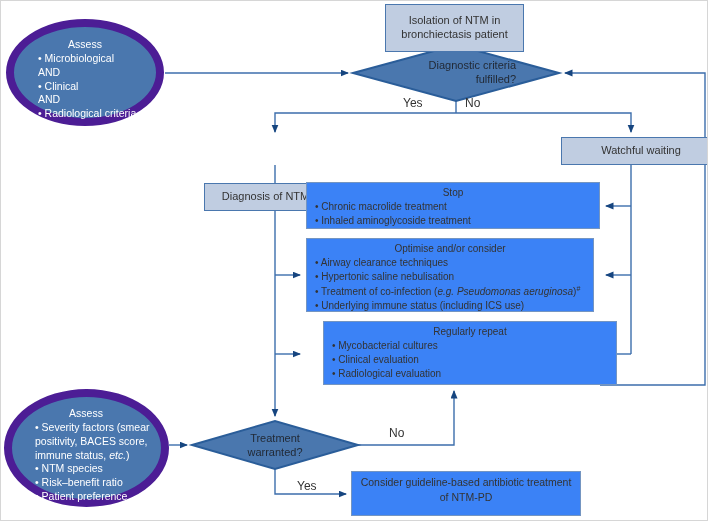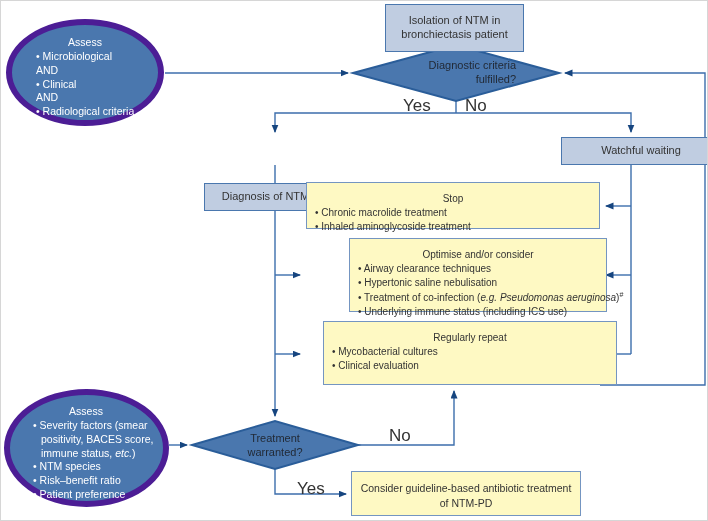--- a/index.html
+++ b/index.html
@@ -9,38 +9,38 @@
     font-family:"Liberation Sans", sans-serif;color:#333;
   }
   svg.wires{position:absolute;left:0;top:0;width:708px;height:521px;}
   .node{position:absolute;box-sizing:border-box;}
   .hdr-box{
     background:#c0cde1;border:1.4px solid #4a77ae;
     display:flex;align-items:center;justify-content:center;
     text-align:center;font-size:11px;line-height:1.25;color:#333;
   }
   .pale-box{
-    background:#fef9c3;border:1.4px solid #7495c1;
-    padding:9px 8px;font-size:10px;line-height:1.39;color:#333;
+    background:#3b82f6;border:1.4px solid #7495c1;
+    padding:3px 8px;font-size:10px;line-height:1.39;color:#333;
   }
   .box-title{text-align:center;}
   .b{white-space:nowrap;}
   .ellipse{
-    background:#4a77ae;border:6px solid #4c1d95;border-radius:50%;
+    background:#4a77ae;border:8px solid #4c1d95;border-radius:50%;
     color:#fff;font-size:10.5px;line-height:1.32;
     padding:11px 6px 0 24px;
   }
   .ellipse2{padding:10px 6px 0 23px;}
   .ell-title{text-align:center;margin-left:-18px;}
-  .wrapline{margin-left:8px;}
+  .wrapline{margin-left:0;}
   .diamond-text{
     position:absolute;text-align:center;font-size:11px;line-height:1.27;
     color:#222a36;
   }
-  .edge-label{position:absolute;font-size:17px;color:#333;}
+  .edge-label{position:absolute;font-size:12px;color:#333;}
   sup{font-size:7px;}
   .it{font-style:italic;}
 </style>
 </head>
 <body>
 
 <div class="stage">
 
   <svg class="wires" viewBox="0 0 708 521" xmlns="http://www.w3.org/2000/svg">
     <defs>
@@ -96,32 +96,33 @@
   <div class="node hdr-box" style="left:560px;top:136px;width:160px;height:28px;">
     <span>Watchful waiting</span>
   </div>
 
   <div class="node pale-box" style="left:305px;top:181px;width:294px;height:47px;">
     <div class="box-title">Stop</div>
     <div class="b">• Chronic macrolide treatment</div>
     <div class="b">• Inhaled aminoglycoside treatment</div>
   </div>
 
-  <div class="node pale-box" style="left:305px;top:237px;width:258px;height:74px;margin-left:43px;">
+  <div class="node pale-box" style="left:305px;top:237px;width:288px;height:74px;">
     <div class="box-title">Optimise and/or consider</div>
     <div class="b">• Airway clearance techniques</div>
     <div class="b">• Hypertonic saline nebulisation</div>
     <div class="b"><span>• Treatment of co-infection (</span><span class="it">e.g. Pseudomonas aeruginosa</span><span>)</span><sup>#</sup></div>
     <div class="b">• Underlying immune status (including ICS use)</div>
   </div>
 
   <div class="node pale-box" style="left:305px;top:320px;width:294px;height:64px;margin-left:17px;">
     <div class="box-title">Regularly repeat</div>
     <div class="b">• Mycobacterial cultures</div>
     <div class="b">• Clinical evaluation</div>
+    <div class="b">• Radiological evaluation</div>
   </div>
 
   <div class="node ellipse ellipse2" style="left:3px;top:388px;width:165px;height:118px;">
     <div class="ell-title">Assess</div>
     <div>• Severity factors (smear</div>
     <div class="wrapline">positivity, BACES score,</div>
     <div class="wrapline"><span>immune status, </span><span class="it">etc.</span><span>)</span></div>
     <div>• NTM species</div>
     <div>• Risk–benefit ratio</div>
     <div>• Patient preference</div>

